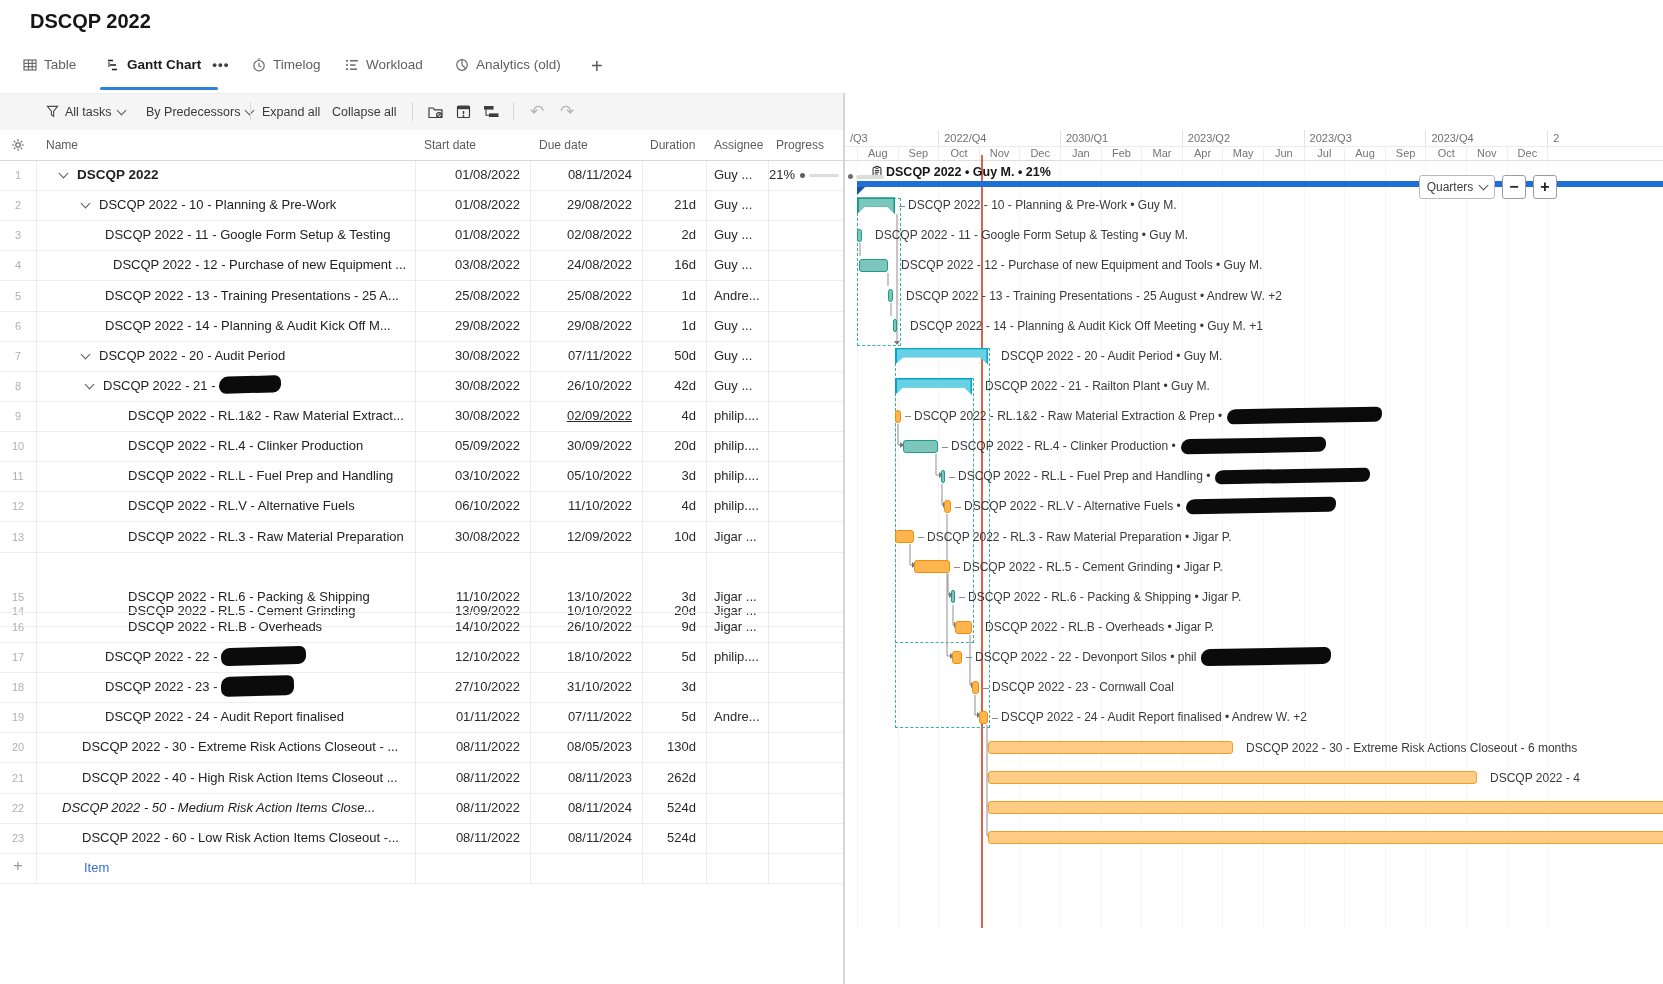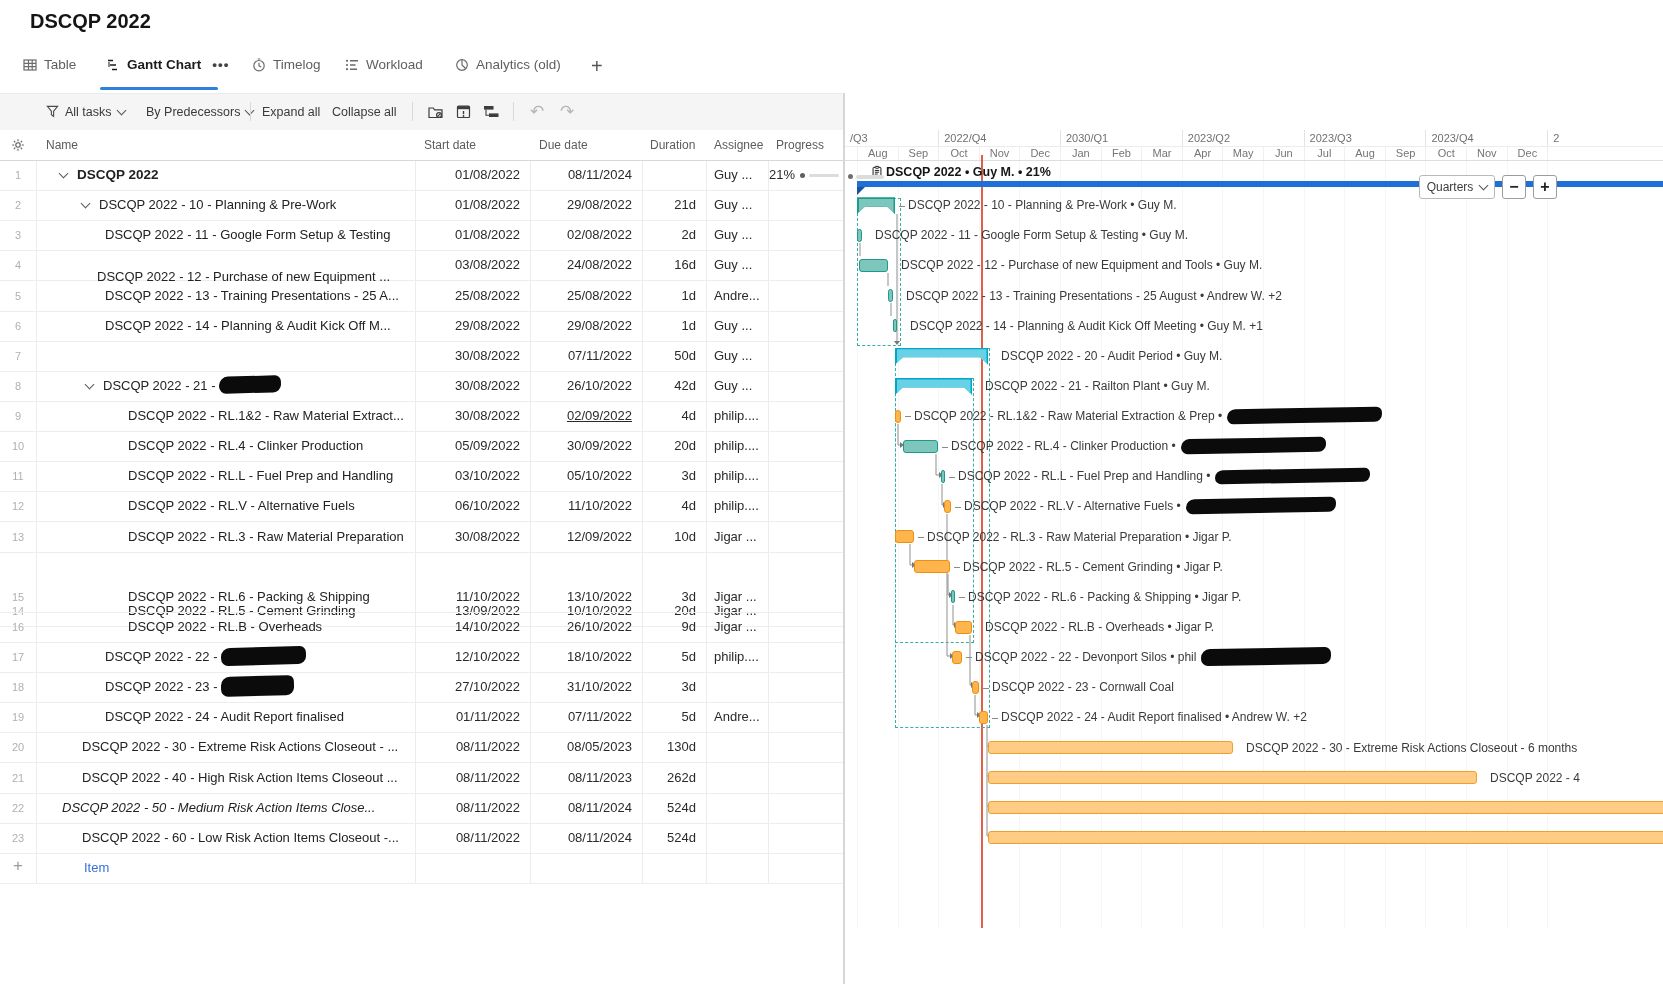--- a/index.html
+++ b/index.html
@@ -283,21 +283,21 @@
         <div class="trow" style="top: 90.26px;">
           <div class="rownum">3</div>
           <div class="ncell" style="left: 36px; width: 379px;"><span style="padding-left: 69px; display: inline-block;"><span>DSCQP 2022 - 11 - Google Form Setup &amp; Testing</span></span></div>
           <div class="dcell" style="left: 415px; width: 105px;">01/08/2022</div>
           <div class="dcell" style="left: 530px; width: 102px;">02/08/2022</div>
           <div class="dcell" style="left: 642px; width: 54px;">2d</div>
           <div class="acell" style="left: 714px; width: 52px;">Guy ...</div>
         </div>
         <div class="trow" style="top: 120.39px;">
           <div class="rownum">4</div>
-          <div class="ncell" style="left: 28px; width: 379px; margin-top: 12px;"><span style="padding-left: 69px; display: inline-block;"><span>DSCQP 2022 - 12 - Purchase of new Equipment ...</span></span></div>
+          <div class="ncell" style="left: 44px; width: 379px;"><span style="padding-left: 69px; display: inline-block;"><span>DSCQP 2022 - 12 - Purchase of new Equipment ...</span></span></div>
           <div class="dcell" style="left: 415px; width: 105px;">03/08/2022</div>
           <div class="dcell" style="left: 530px; width: 102px;">24/08/2022</div>
           <div class="dcell" style="left: 642px; width: 54px;">16d</div>
           <div class="acell" style="left: 714px; width: 52px;">Guy ...</div>
         </div>
         <div class="trow" style="top: 150.52px;">
           <div class="rownum">5</div>
           <div class="ncell" style="left: 36px; width: 379px;"><span style="padding-left: 69px; display: inline-block;"><span>DSCQP 2022 - 13 - Training Presentations - 25 A...</span></span></div>
           <div class="dcell" style="left: 415px; width: 105px;">25/08/2022</div>
           <div class="dcell" style="left: 530px; width: 102px;">25/08/2022</div>
@@ -307,20 +307,21 @@
         <div class="trow" style="top: 180.65px;">
           <div class="rownum">6</div>
           <div class="ncell" style="left: 36px; width: 379px;"><span style="padding-left: 69px; display: inline-block;"><span>DSCQP 2022 - 14 - Planning &amp; Audit Kick Off M...</span></span></div>
           <div class="dcell" style="left: 415px; width: 105px;">29/08/2022</div>
           <div class="dcell" style="left: 530px; width: 102px;">29/08/2022</div>
           <div class="dcell" style="left: 642px; width: 54px;">1d</div>
           <div class="acell" style="left: 714px; width: 52px;">Guy ...</div>
         </div>
         <div class="trow" style="top: 210.78px;">
           <div class="rownum">7</div>
+          <div class="ncell" style="left: 36px; width: 379px;"><span style="padding-left: 46px; display: inline-block;"><span class="exp"></span><span>DSCQP 2022 - 20 - Audit Period</span></span></div>
           <div class="dcell" style="left: 415px; width: 105px;">30/08/2022</div>
           <div class="dcell" style="left: 530px; width: 102px;">07/11/2022</div>
           <div class="dcell" style="left: 642px; width: 54px;">50d</div>
           <div class="acell" style="left: 714px; width: 52px;">Guy ...</div>
         </div>
         <div class="trow" style="top: 240.91px;">
           <div class="rownum">8</div>
           <div class="ncell" style="left: 36px; width: 379px;"><span style="padding-left: 50px; display: inline-block;"><span class="exp"></span><span>DSCQP 2022 - 21 - </span><span class="redact" style="width: 62px; height: 17px; transform: rotate(-1.5deg);"></span></span></div>
           <div class="dcell" style="left: 415px; width: 105px;">30/08/2022</div>
           <div class="dcell" style="left: 530px; width: 102px;">26/10/2022</div>

